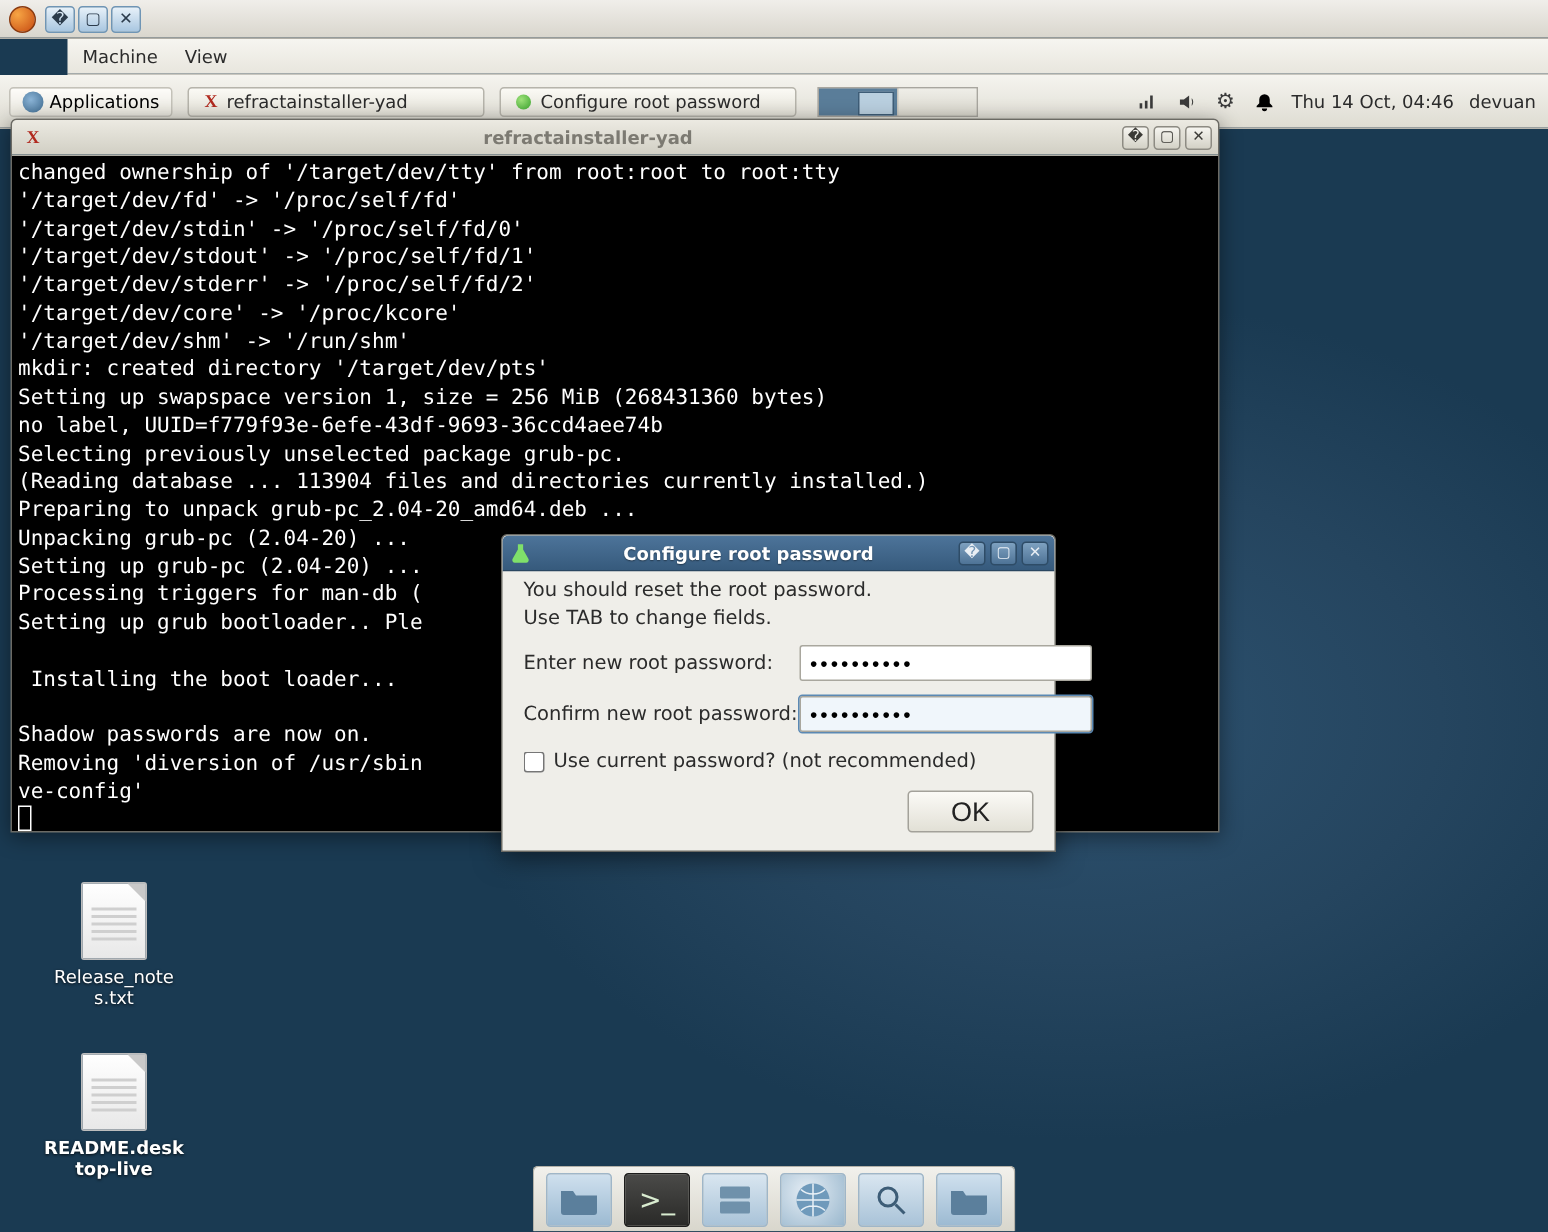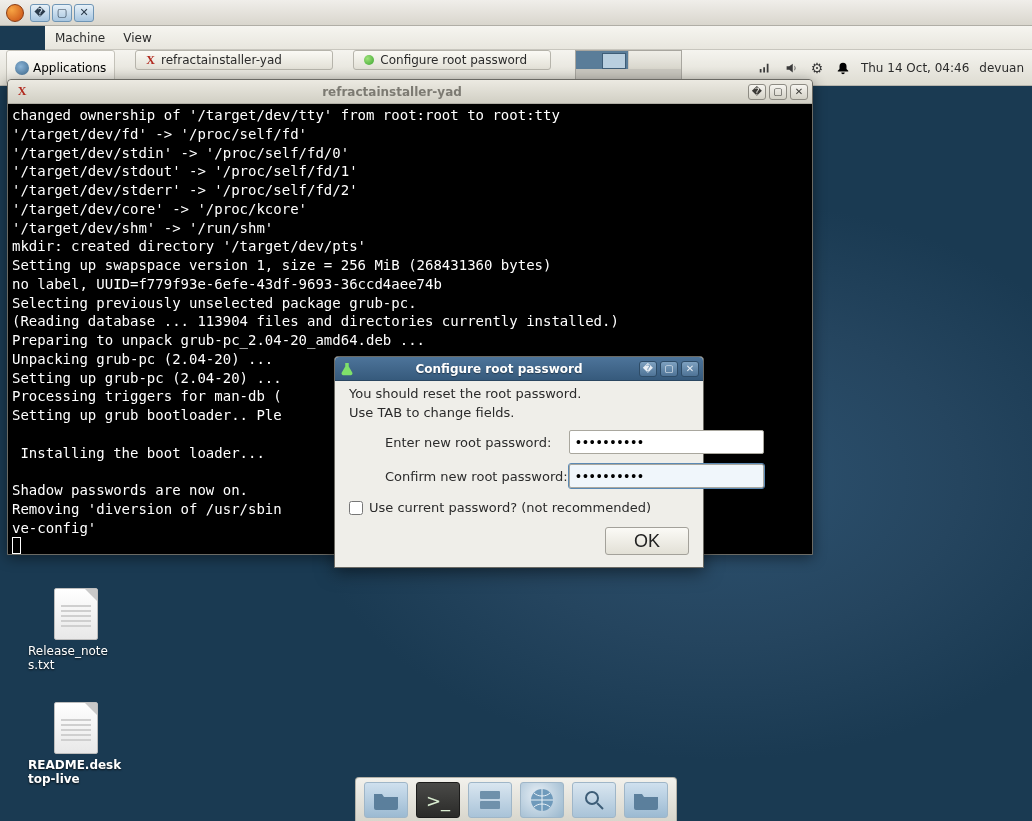--- a/index.html
+++ b/index.html
@@ -58,22 +58,22 @@
   color: #2b2b2b;
   z-index: 10; position: relative; margin-left: 45px;
 }
 .outer-menubar span { cursor: default; }
 
 
 .panel {
   height: 36px;
   background: linear-gradient(to bottom, #f5f4ef, #dedcd2);
   border-bottom: 1px solid #b8b6ae;
-  display: flex; 
-  padding: 0 6px; gap: 20px;
+  display: flex; align-items: center;
+  padding: 0 6px; gap: 10px;
   position: relative; z-index: 10;
 }
 .app-btn {
   display: flex; align-items: center; gap: 4px;
   padding: 2px 8px;
   border: 1px solid #c4c2b9; border-radius: 3px;
   background: linear-gradient(to bottom, #fdfcf9, #e8e6dd);
 }
 .app-btn .swirl {
   width: 14px; height: 14px; border-radius: 50%;
@@ -194,21 +194,21 @@
 .dialog .flask {
   width: 14px; height: 14px; margin: 0 5px;
 }
 .dialog-body {
   padding: 5px 14px 12px 14px;
   color: #2b2b2b;
   font-size: 13px;
 }
 .dialog-body .hint { margin-bottom: 4px; }
 .row { display: flex; align-items: center; margin-top: 10px; }
-.row label { flex: 0 0 184px; margin-left: 36px; }
+.row label { flex: 0 0 184px; }
 .row input[type=password] {
   flex: 1;
   height: 24px;
   border: 1px solid #a9a79e;
   border-radius: 2px;
   padding: 0 6px;
   background: #fff;
   font-size: 14px;
   letter-spacing: 2px;
 }
@@ -230,21 +230,21 @@
 .ok-btn {
   min-width: 84px; height: 28px;
   border: 1px solid #a3a19a; border-radius: 3px;
   background: linear-gradient(to bottom, #fbfaf6, #e2e0d6);
   font-size: 18px; color: #222;
 }
 
 
 .desktop-icon {
   position: absolute;
-  width: 96px; text-align: left;
+  width: 96px; text-align: center;
   color: #fff; font-size: 12px;
   text-shadow: 0 1px 2px rgba(0,0,0,.8);
   z-index: 5;
 }
 .desktop-icon .glyph {
   width: 44px; height: 52px; margin: 0 auto 4px auto;
   background: linear-gradient(to bottom, #fff, #e8e8e8);
   border: 1px solid #bdbdbd; border-radius: 2px;
   position: relative;
 }

